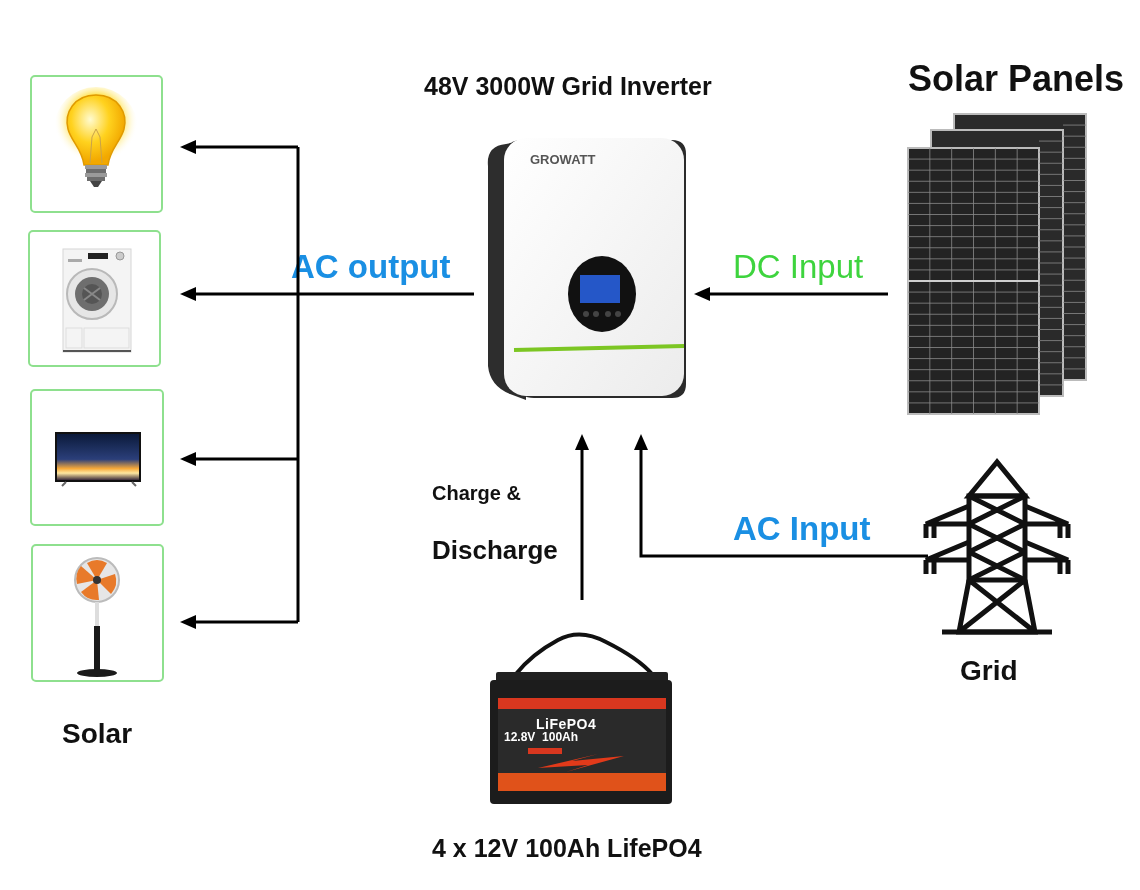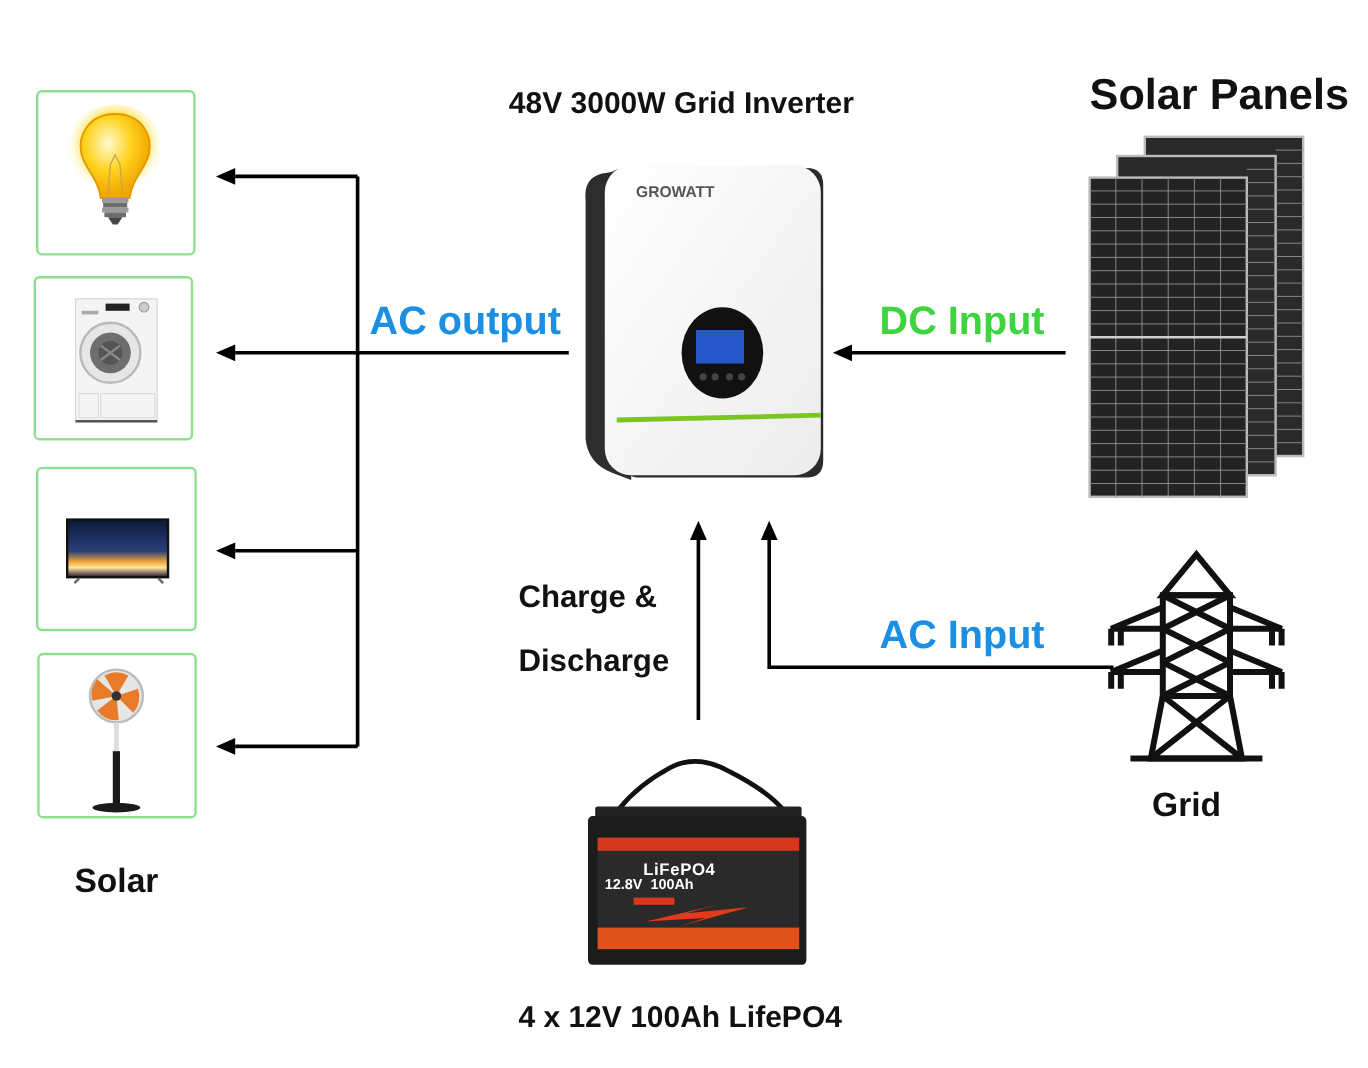--- a/index.html
+++ b/index.html
@@ -1,38 +1,38 @@
 <!DOCTYPE html>
 <html><head>
 <meta charset="utf-8">
 <style>
   html, body { margin: 0; padding: 0; background: #ffffff; }
   body { width: 1140px; height: 890px; position: relative; overflow: hidden;
          font-family: "Liberation Sans", sans-serif; }
   .abs { position: absolute; }
   .label-black { color: #111111; font-weight: bold; font-size: 26px; white-space: nowrap; }
   .label-blue { color: #1a8fe3; font-weight: bold; font-size: 33px; white-space: nowrap; }
-  .label-green { color: #3ed43e; font-weight: bold; font-size: 33px; white-space: nowrap; }
+  .label-green { color: #3ed43e; font-weight: normal; font-size: 33px; white-space: nowrap; }
   .load-box { position: absolute; border: 2px solid #8ee08e; border-radius: 5px; background: #fff;
               box-sizing: border-box; }
   svg { position: absolute; overflow: visible; }
 </style>
 </head>
 <body>
 
 <div class="abs label-black" style="left:424px; top:72px; font-size:25px;">48V 3000W Grid Inverter</div>
 <div class="abs label-black" style="left:908px; top:58px; font-size:36px;">Solar Panels</div>
 <div class="abs label-black" style="left:960px; top:655px; font-size:28px;">Grid</div>
 <div class="abs label-black" style="left:62px; top:718px; font-size:28px;">Solar</div>
 <div class="abs label-black" style="left:432px; top:834px; font-size:25px;">4 x 12V 100Ah LifePO4</div>
 
-<div class="abs label-blue" style="left:308px; top:248px;">AC output</div>
+<div class="abs label-blue" style="left:291px; top:248px;">AC output</div>
 <div class="abs label-green" style="left:733px; top:248px;">DC Input</div>
 <div class="abs label-blue" style="left:733px; top:510px;">AC Input</div>
-<div class="abs label-black" style="left:432px; top:482px; font-size:26px;">Charge &amp;</div>
+<div class="abs label-black" style="left:432px; top:482px; font-size:20px;">Charge &amp;</div>
 <div class="abs label-black" style="left:432px; top:535px; font-size:26px;">Discharge</div>
 
 <div class="load-box" style="left:30px; top:75px; width:133px; height:138px;">
   <svg width="133" height="138">
     <defs>
       <radialGradient id="glow" cx="50%" cy="40%" r="50%">
         <stop offset="0%" stop-color="#fff7a8"></stop>
         <stop offset="60%" stop-color="#ffe24a"></stop>
         <stop offset="100%" stop-color="#ffffff" stop-opacity="0"></stop>
       </radialGradient>

